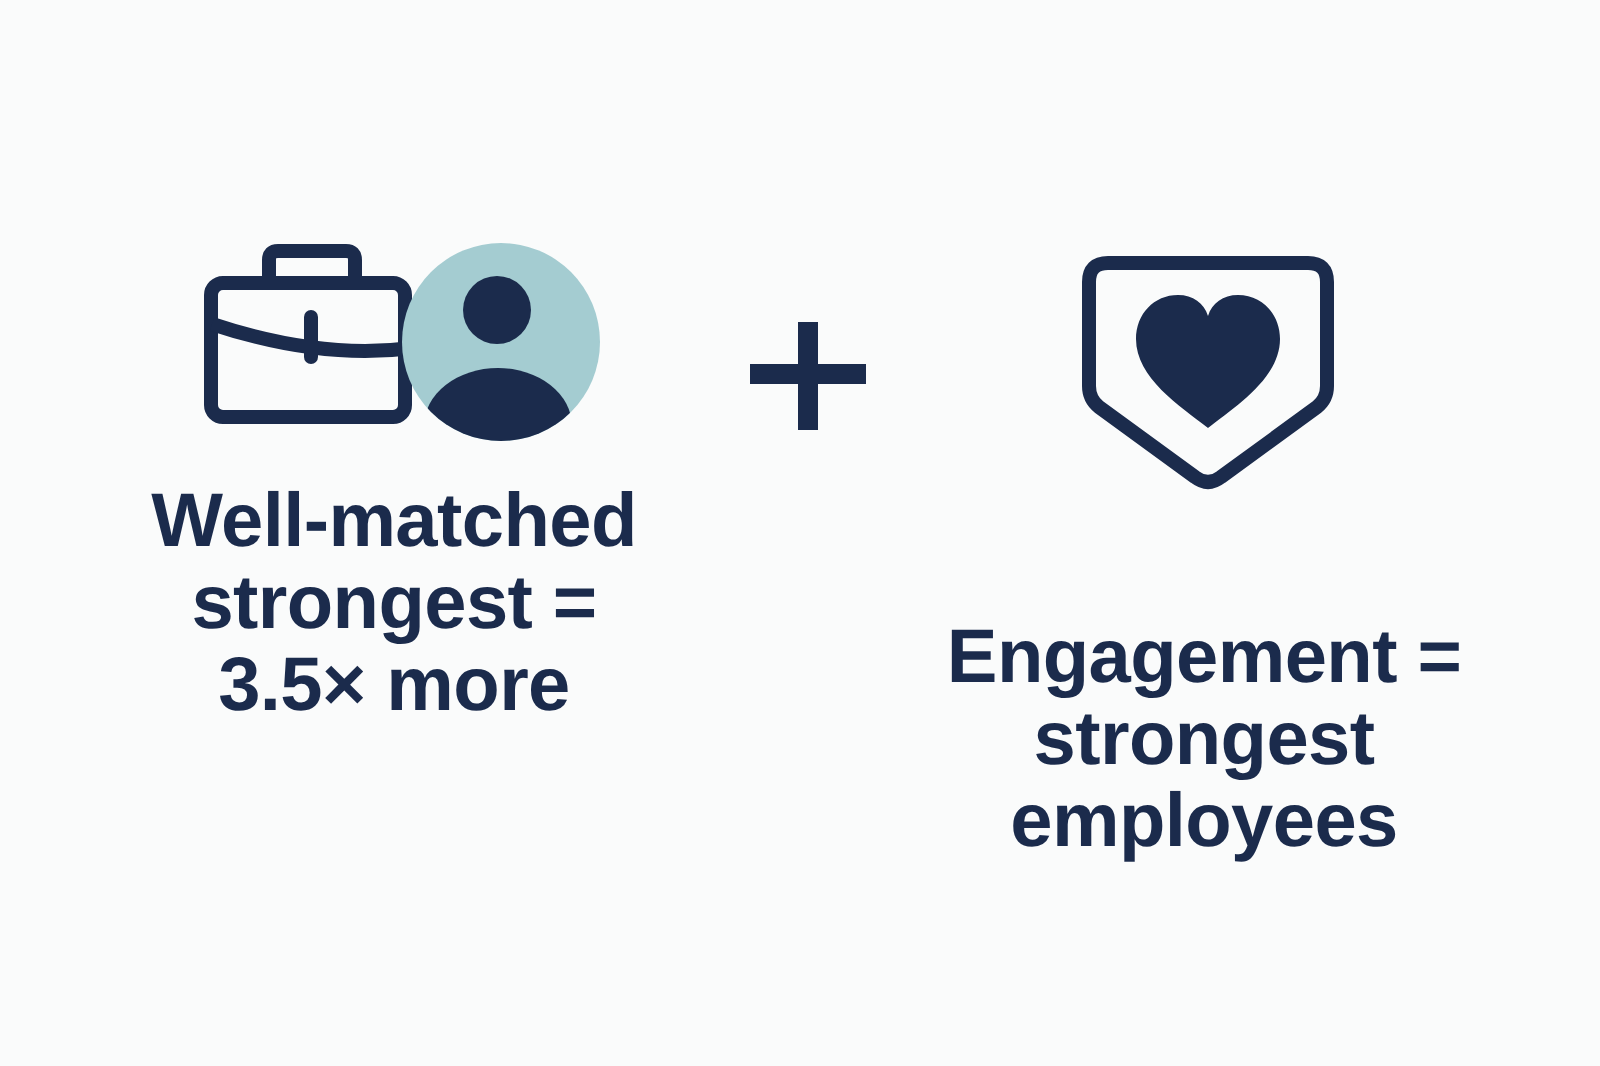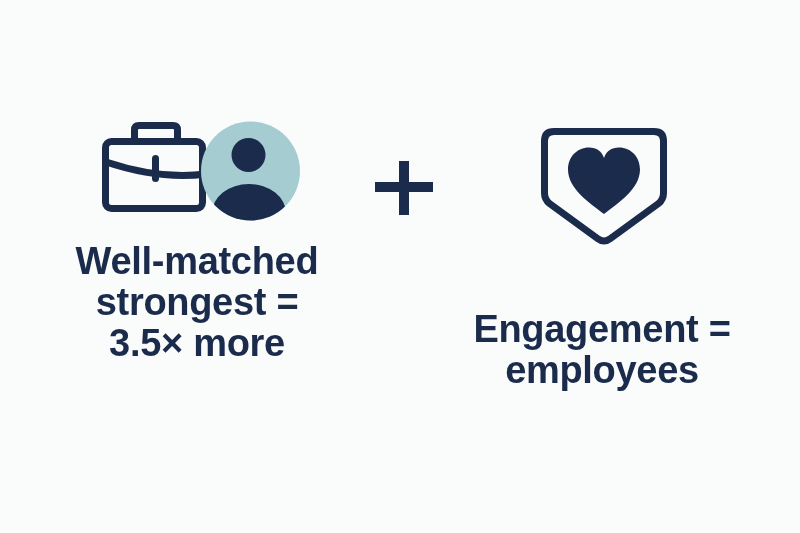--- a/index.html
+++ b/index.html
@@ -76,16 +76,17 @@
     <svg viewBox="0 0 134 126" xmlns="http://www.w3.org/2000/svg" aria-hidden="true">
 
       <path d="M17 7.5 H117 Q126.5 7.5 126.5 17 V69 Q126.5 75.5 121.5 79.5 L73.5 114.5 Q67 119.5 60.5 114.5 L12.5 79.5 Q7.5 75.5 7.5 69 V17 Q7.5 7.5 17 7.5 Z" fill="#fafbfb" stroke="#1b2b4c" stroke-width="7" stroke-linejoin="round"></path>
 
       <path d="M67 90 C 53 79, 31 65, 31 45.5 C 31 33, 40 23.5, 52 23.5 C 59.5 23.5, 65 27.5, 67 34 C 69 27.5, 74.5 23.5, 82 23.5 C 94 23.5, 103 33, 103 45.5 C 103 65, 81 79, 67 90 Z" fill="#1b2b4c"></path>
     </svg>
   </div>
 
   <div class="caption" id="right-caption">
     <div>Engagement =</div>
+    <div>strongest</div>
     <div>employees</div>
   </div>
 
 </div>
 
 </body></html>

